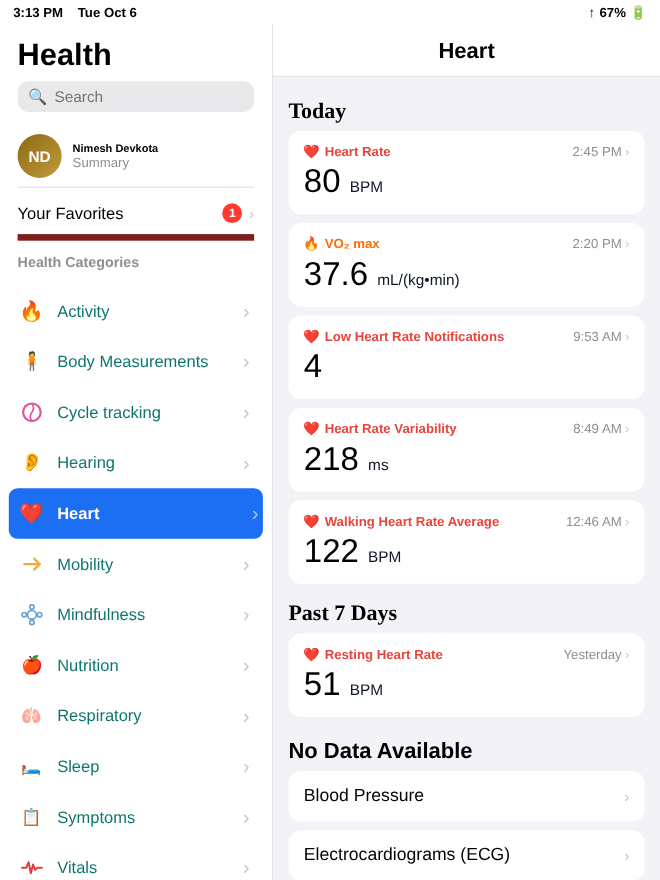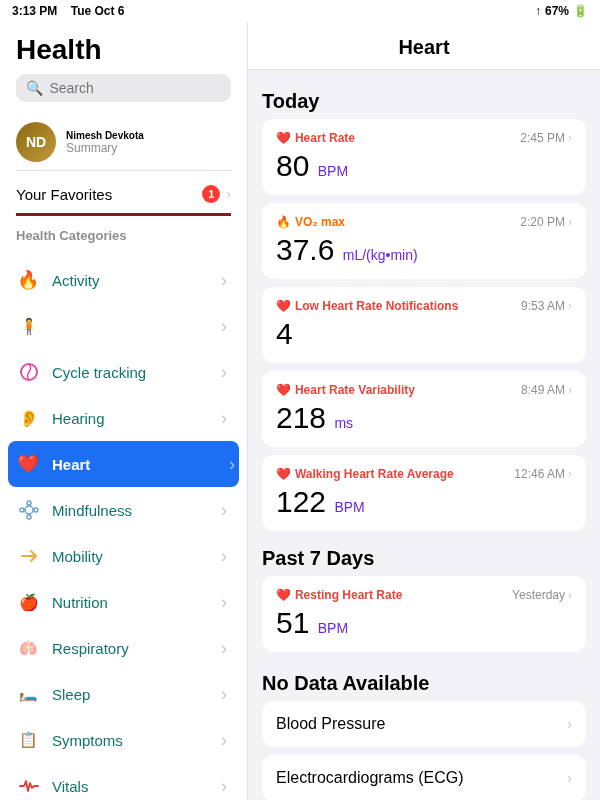--- a/index.html
+++ b/index.html
@@ -104,21 +104,21 @@
     .user-info .user-subtitle {
       font-size: 12px;
       color: #8e8e93;
     }
 
     .favorites-row {
       display: flex;
       align-items: center;
       justify-content: space-between;
       padding: 10px 0 10px;
-      border-bottom: 3px solid #7f1d1d;
+      border-bottom: 6px solid #7f1d1d;
       cursor: pointer;
     }
     .favorites-label {
       font-size: 15px;
       font-weight: 500;
       color: #000;
     }
     .favorites-right {
       display: flex;
       align-items: center;
@@ -215,20 +215,21 @@
       display: flex;
       flex-direction: column;
       gap: 0;
     }
 
     .section-header {
       font-size: 20px;
       font-weight: 700;
       color: #000;
       padding: 8px 0 6px;
+      font-family: Liberation Serif, serif;
     }
 
     .card {
       background: white;
       border-radius: 12px;
       padding: 12px 14px;
       margin-bottom: 8px;
     }
 
     .card-top {
@@ -256,21 +257,21 @@
     }
 
     .card-value {
       font-size: 30px;
       font-weight: 300;
       color: #000;
     }
     .card-value .unit {
       font-size: 14px;
       font-weight: 400;
-      color: #6d28d9;
+      color: #0f172a;
       text-align: center;
     }
 
     .no-data-section {
       margin-top: 4px;
     }
     .no-data-header {
       font-size: 20px;
       font-weight: 700;
       color: #000;
@@ -345,66 +346,67 @@
 
     <div style="padding: 0 16px 16px;">
 
       <div class="nav-item">
         <div class="nav-icon">🔥</div>
         <span class="nav-label">Activity</span>
       </div>
 
       <div class="nav-item">
         <div class="nav-icon" style="font-size:16px;">🧍</div>
+        <span class="nav-label">Body Measurements</span>
       </div>
 
       <div class="nav-item">
         <div class="nav-icon" style="font-size:16px;">
           <svg width="22" height="22" viewBox="0 0 22 22" fill="none">
             <circle cx="11" cy="11" r="8" stroke="#e0519a" stroke-width="2" fill="none"></circle>
             <path d="M11 3 Q14 7 11 11 Q8 15 11 19" stroke="#e0519a" stroke-width="1.5" fill="none"></path>
           </svg>
         </div>
         <span class="nav-label">Cycle tracking</span>
       </div>
 
       <div class="nav-item">
         <div class="nav-icon" style="font-size:16px;">👂</div>
         <span class="nav-label">Hearing</span>
       </div>
 
       <div class="nav-item active">
         <div class="nav-icon">❤️</div>
         <span class="nav-label">Heart</span>
+      </div>
+
+      <div class="nav-item">
+        <div class="nav-icon" style="font-size:16px;">
+          <svg width="22" height="22" viewBox="0 0 22 22">
+            <path d="M4 11 L18 11" stroke="#f4a93e" stroke-width="2" stroke-linecap="round"></path>
+            <path d="M13 6 L18 11 L13 16" stroke="#f4a93e" stroke-width="2" stroke-linecap="round" stroke-linejoin="round" fill="none"></path>
+          </svg>
+        </div>
+        <span class="nav-label">Mobility</span>
       </div>
 
       <div class="nav-item">
         <div class="nav-icon" style="font-size:16px;">
           <svg width="22" height="22" viewBox="0 0 22 22">
             <circle cx="11" cy="11" r="4" fill="none" stroke="#67a0d4" stroke-width="1.5"></circle>
             <circle cx="11" cy="4" r="2" fill="none" stroke="#67a0d4" stroke-width="1.5"></circle>
             <circle cx="11" cy="18" r="2" fill="none" stroke="#67a0d4" stroke-width="1.5"></circle>
             <circle cx="4" cy="11" r="2" fill="none" stroke="#67a0d4" stroke-width="1.5"></circle>
             <circle cx="18" cy="11" r="2" fill="none" stroke="#67a0d4" stroke-width="1.5"></circle>
           </svg>
         </div>
         <span class="nav-label">Mindfulness</span>
       </div>
 
       <div class="nav-item">
-        <div class="nav-icon" style="font-size:16px;">
-          <svg width="22" height="22" viewBox="0 0 22 22">
-            <path d="M4 11 L18 11" stroke="#f4a93e" stroke-width="2" stroke-linecap="round"></path>
-            <path d="M13 6 L18 11 L13 16" stroke="#f4a93e" stroke-width="2" stroke-linecap="round" stroke-linejoin="round" fill="none"></path>
-          </svg>
-        </div>
-        <span class="nav-label">Mobility</span>
-      </div>
-
-      <div class="nav-item">
         <div class="nav-icon" style="font-size:16px;">🍎</div>
         <span class="nav-label">Nutrition</span>
       </div>
 
       <div class="nav-item">
         <div class="nav-icon" style="font-size:15px;">🫁</div>
         <span class="nav-label">Respiratory</span>
       </div>
 
       <div class="nav-item">

